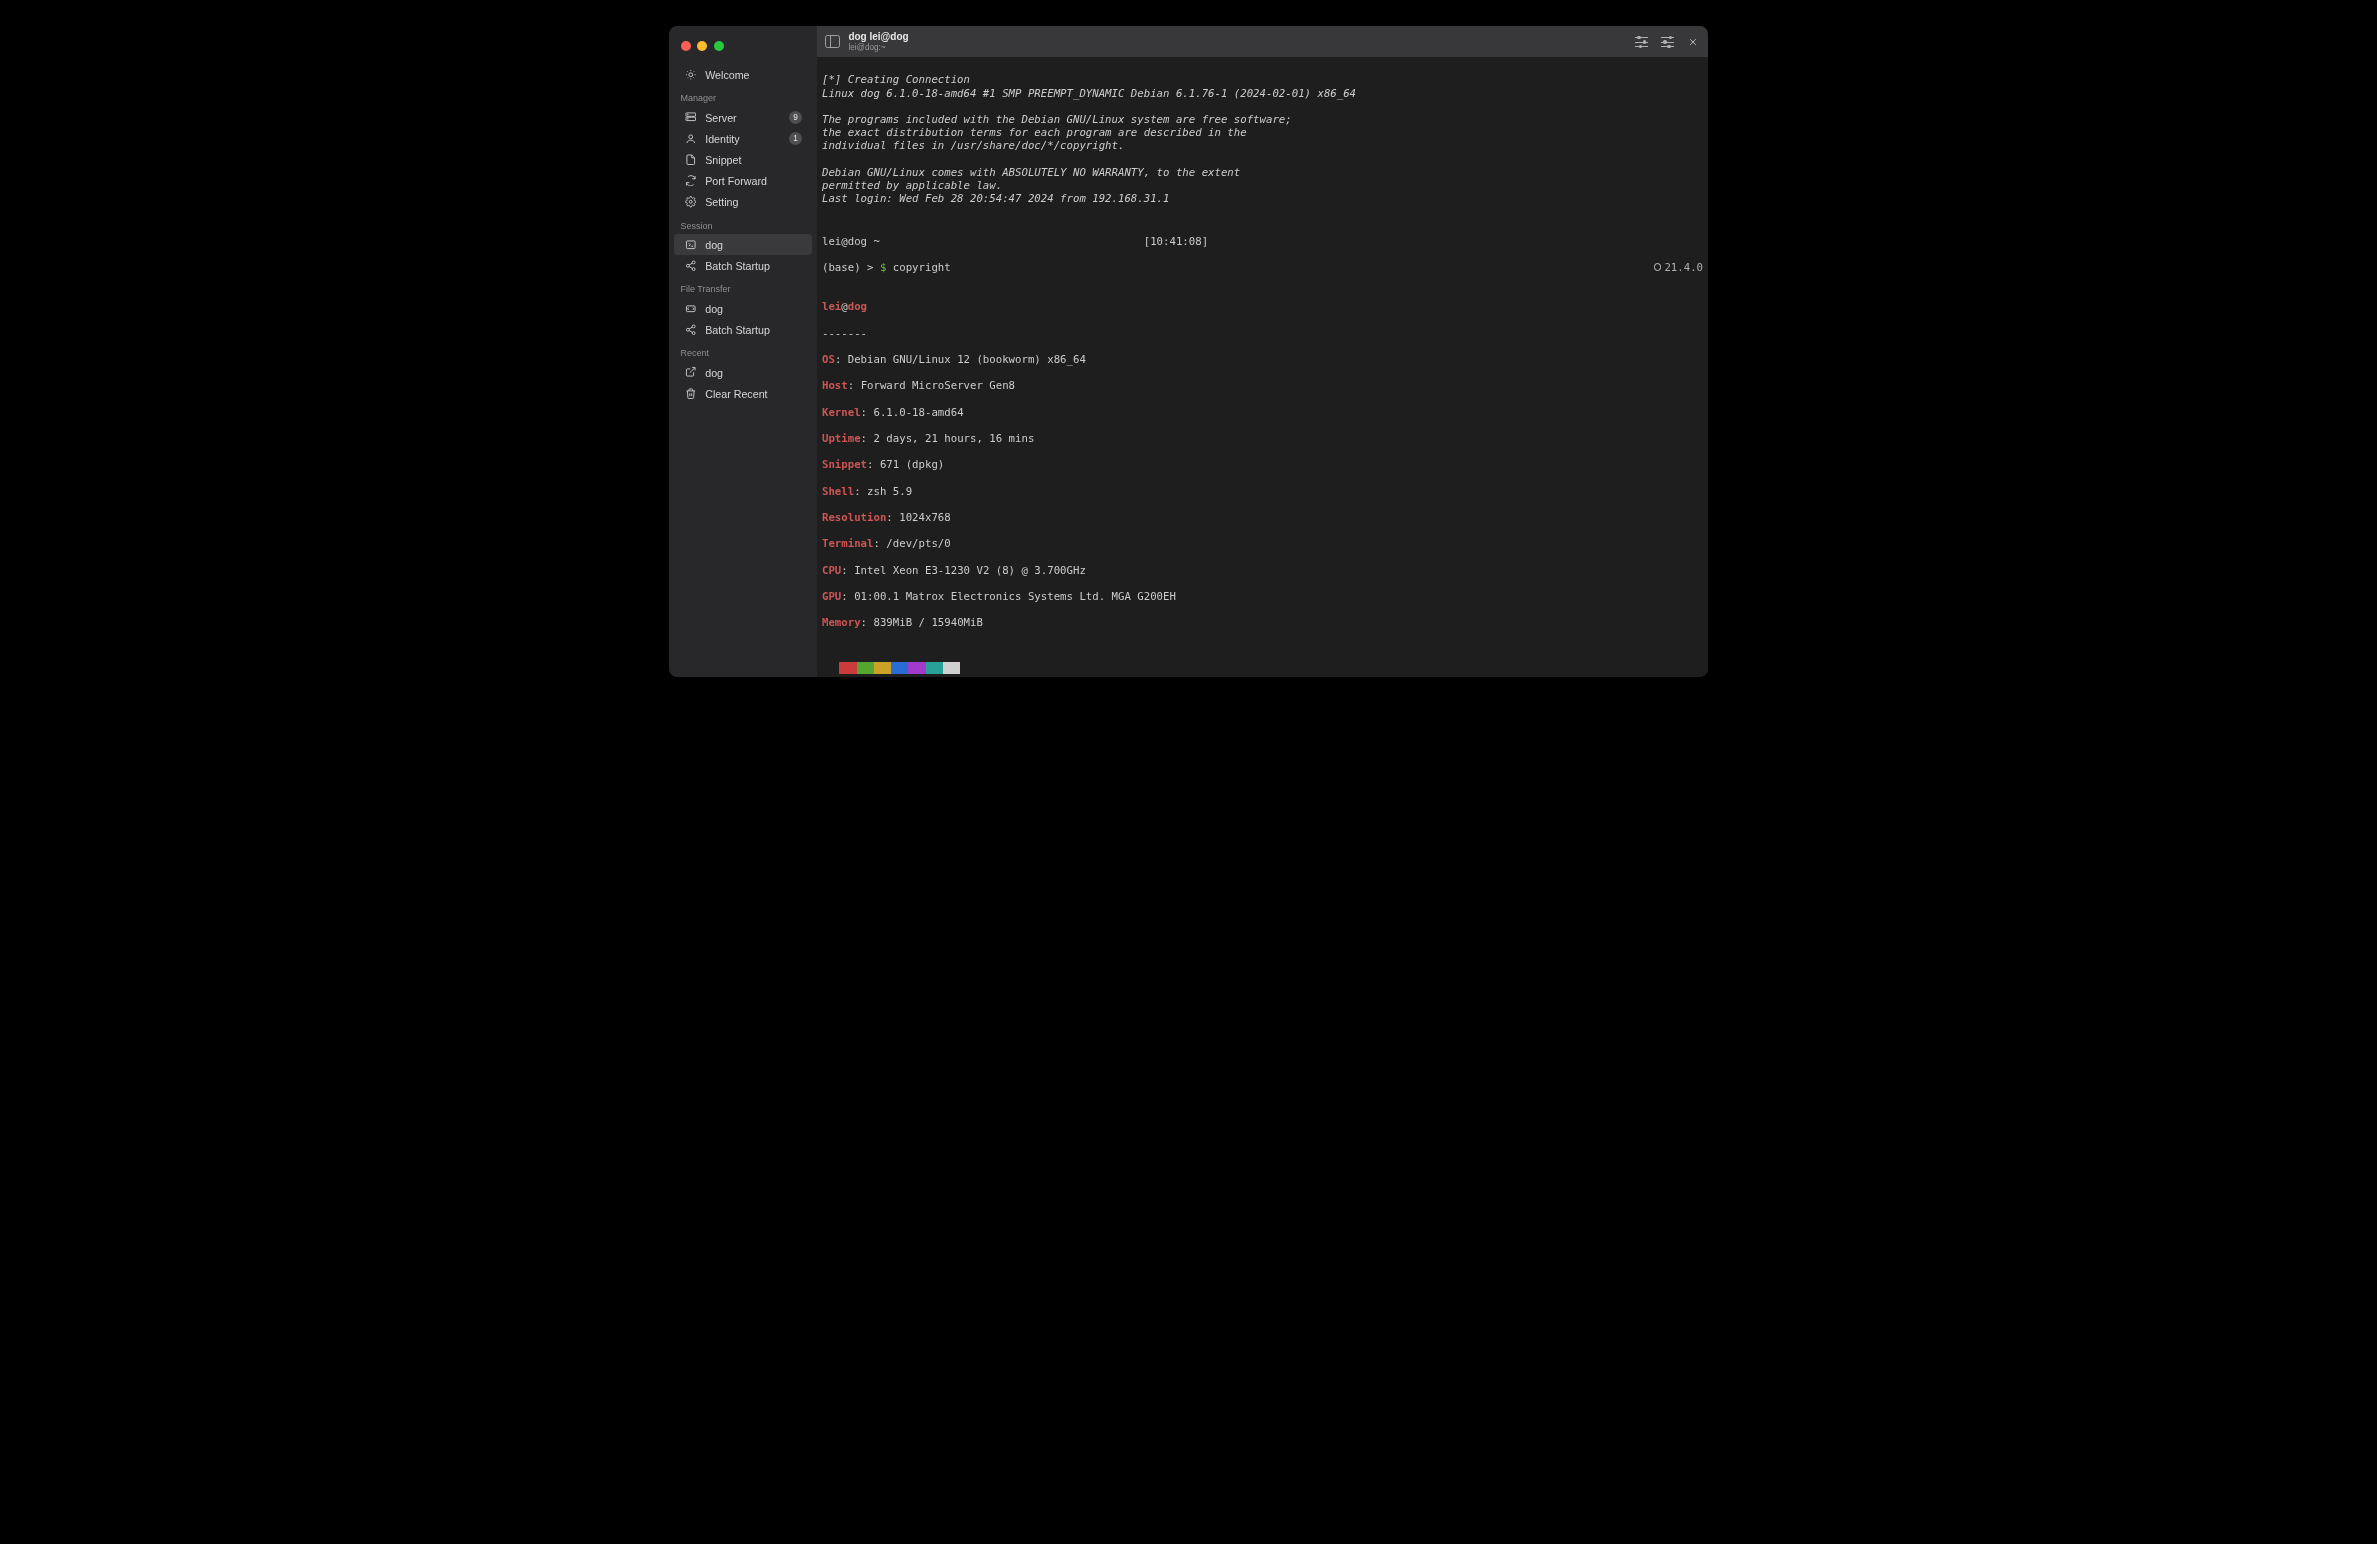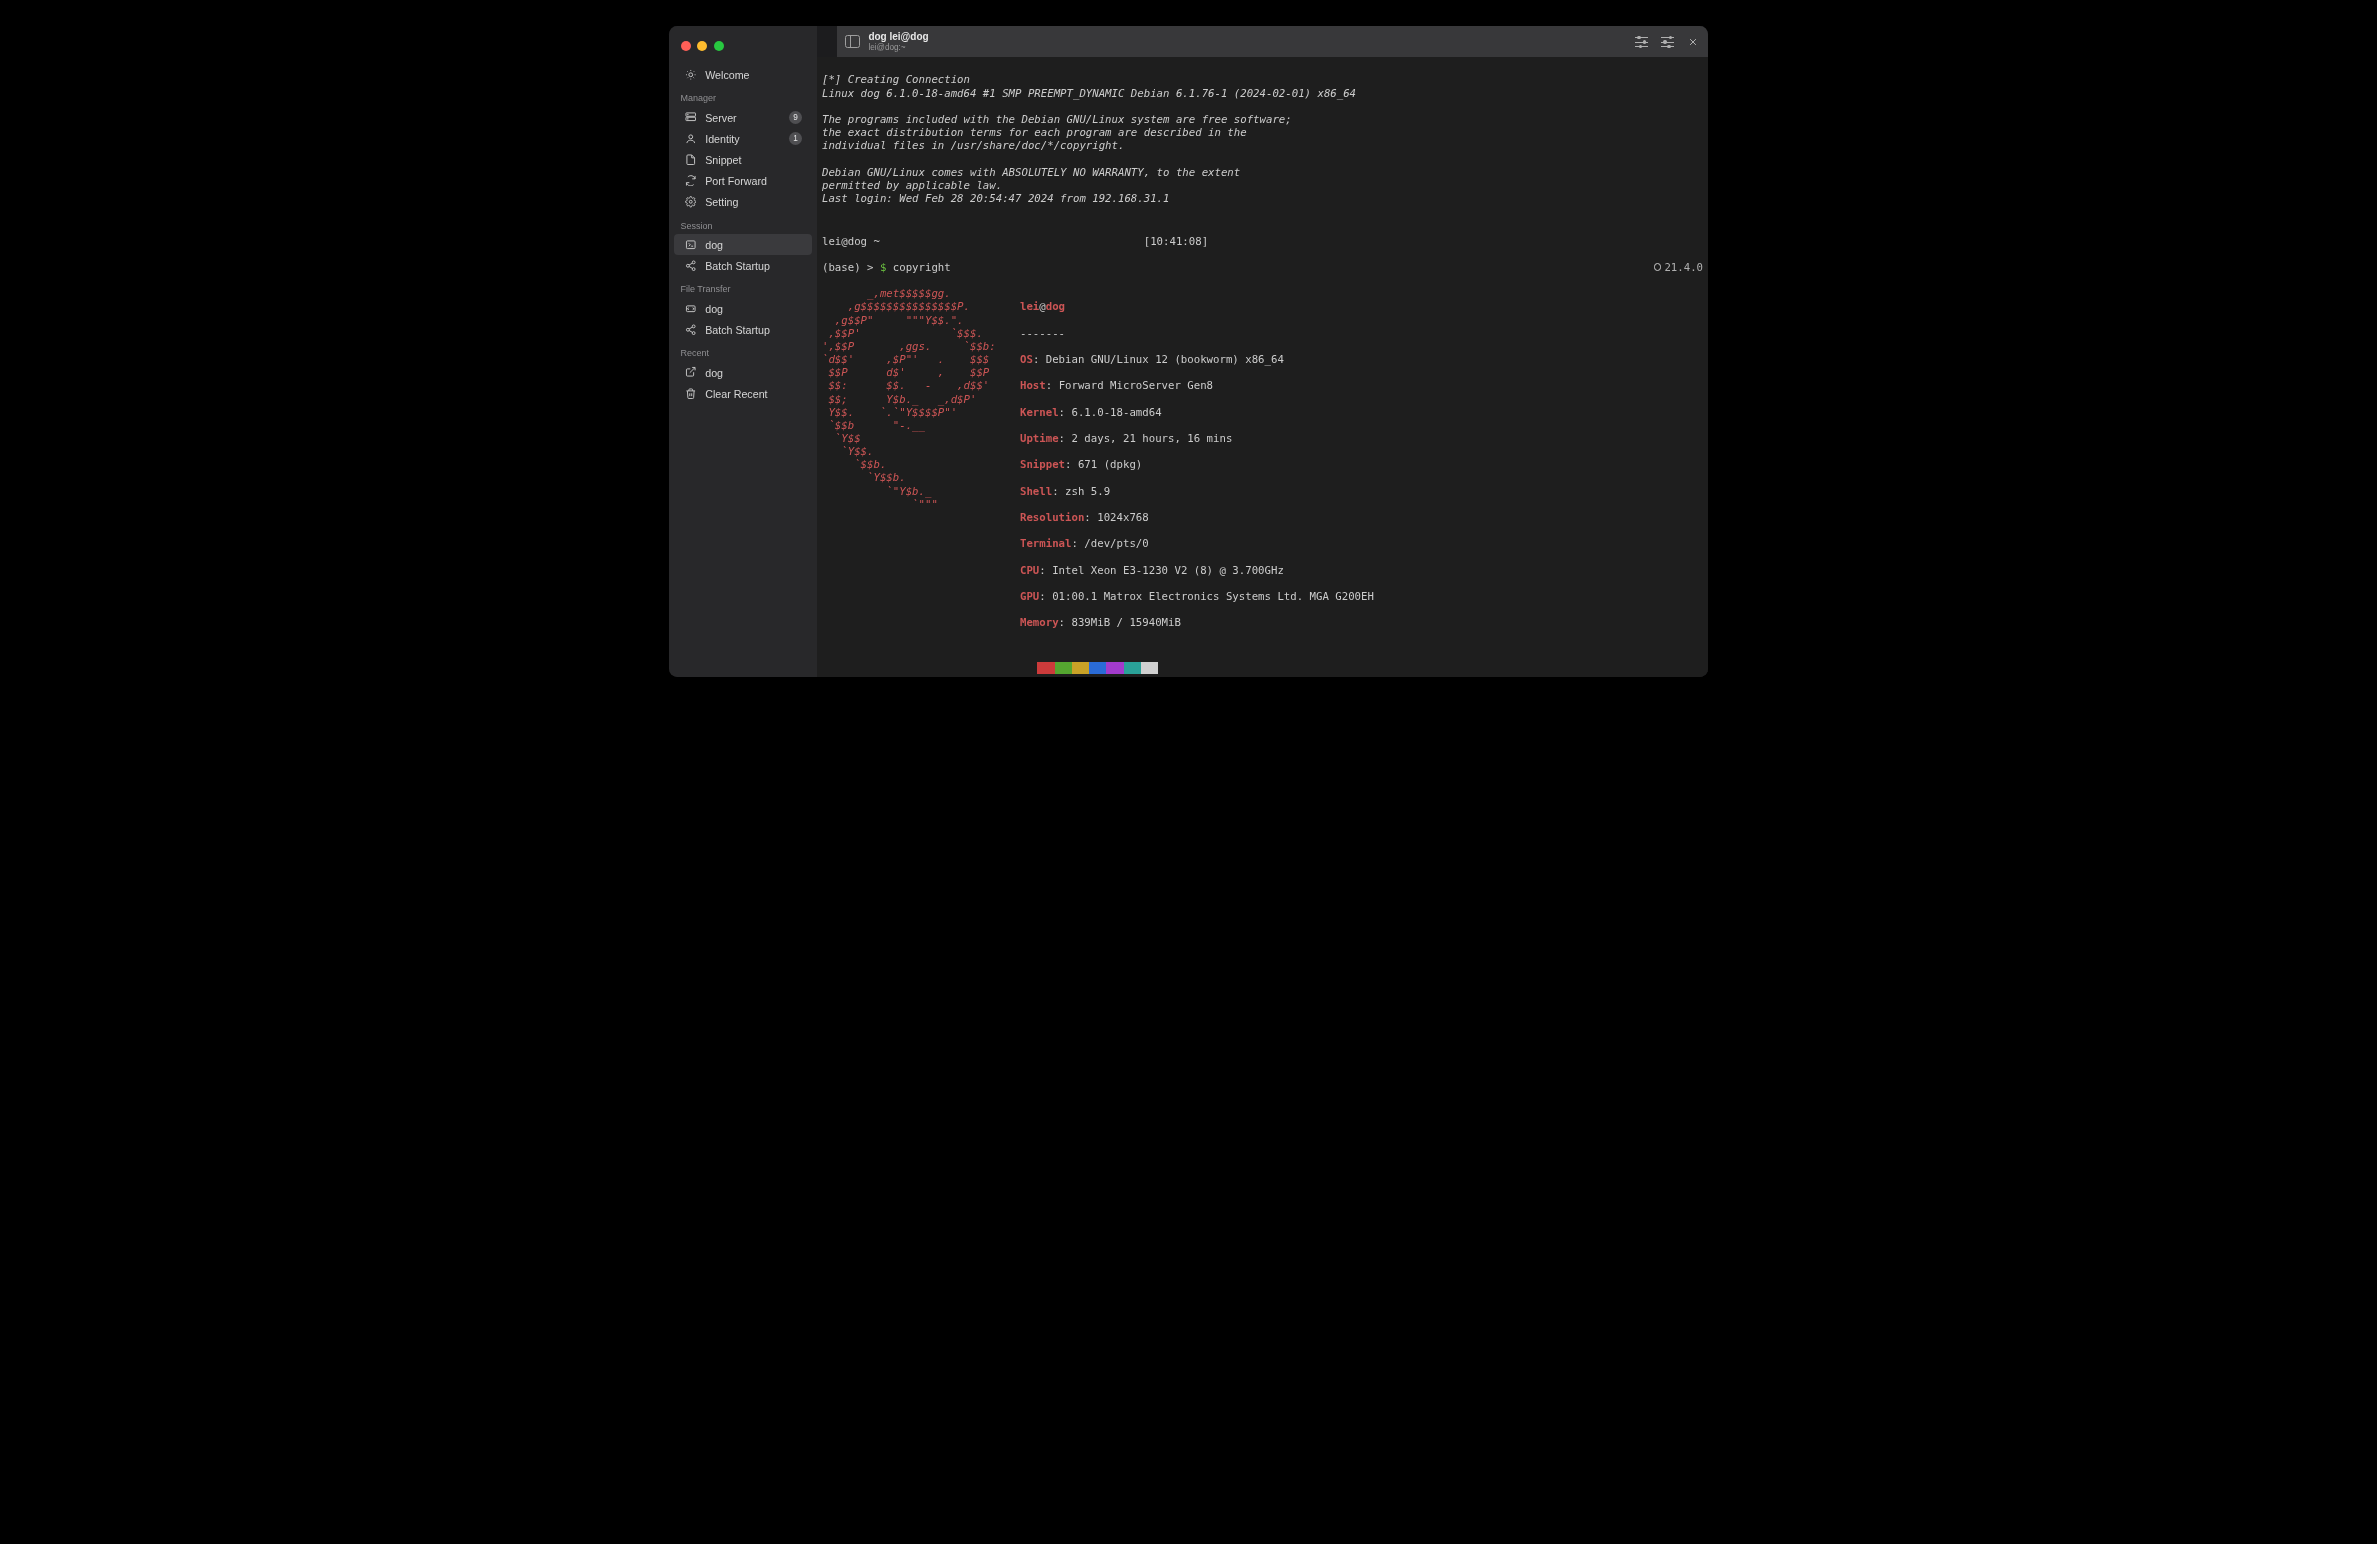--- a/index.html
+++ b/index.html
@@ -82,21 +82,20 @@
     }
     .tabbar {
       height: 31px;
       background: #38383a;
       display: flex;
       align-items: center;
       padding: 0 8.2px;
       color: #d0d0d0;
       font-size: 10px;
       gap: 8.2px;
-      margin-left: 20px;
     }
     .tabbar .panel-icon {
       width: 15px; height: 13px;
       border: 1.1px solid #9e9e9e;
       border-radius: 2.5px;
       position: relative;
       cursor: pointer;
     }
     .tabbar .panel-icon::before {
       content: '';
@@ -363,37 +362,20 @@
 the exact distribution terms for each program are described in the
 individual files in /usr/share/doc/*/copyright.
 
 Debian GNU/Linux comes with ABSOLUTELY NO WARRANTY, to the extent
 permitted by applicable law.
 Last login: Wed Feb 28 20:54:47 2024 from 192.168.31.1</div>
 <div style="height:3.3px"></div>
 <div><span>lei@dog ~</span>                                         <span>[10:41:08]</span></div>
 <div><span class="right-note dim"><span class="ring"></span><span>21.4.0</span></span><span>(base) &gt; </span><span class="grn">$</span><span> copyright</span></div>
 <div style="display:flex;gap:0;">
-<div class="red-n mono-block" style="width:198px;flex-shrink:0;">       _,met$$$$$gg.
-    ,g$$$$$$$$$$$$$$$P.
-  ,g$$P"     """Y$$.".
- ,$$P'              `$$$.
-',$$P       ,ggs.     `$$b:
-`d$$'     ,$P"'   .    $$$
- $$P      d$'     ,    $$P
- $$:      $$.   -    ,d$$'
- $$;      Y$b._   _,d$P'
- Y$$.    `.`"Y$$$$P"'
- `$$b      "-.__
-  `Y$$
-   `Y$$.
-     `$$b.
-       `Y$$b.
-          `"Y$b._
-              `"""</div>
 <div>
 <div><span class="red-b">lei</span><span>@</span><span class="red-b">dog</span></div>
 <div>-------</div>
 <div><span class="red-b">OS</span>: <span>Debian GNU/Linux 12 (bookworm) x86_64</span></div>
 <div><span class="red-b">Host</span>: <span>Forward MicroServer Gen8</span></div>
 <div><span class="red-b">Kernel</span>: <span>6.1.0-18-amd64</span></div>
 <div><span class="red-b">Uptime</span>: <span>2 days, 21 hours, 16 mins</span></div>
 <div><span class="red-b">Snippet</span>: <span>671 (dpkg)</span></div>
 <div><span class="red-b">Shell</span>: <span>zsh 5.9</span></div>
 <div><span class="red-b">Resolution</span>: <span>1024x768</span></div>

